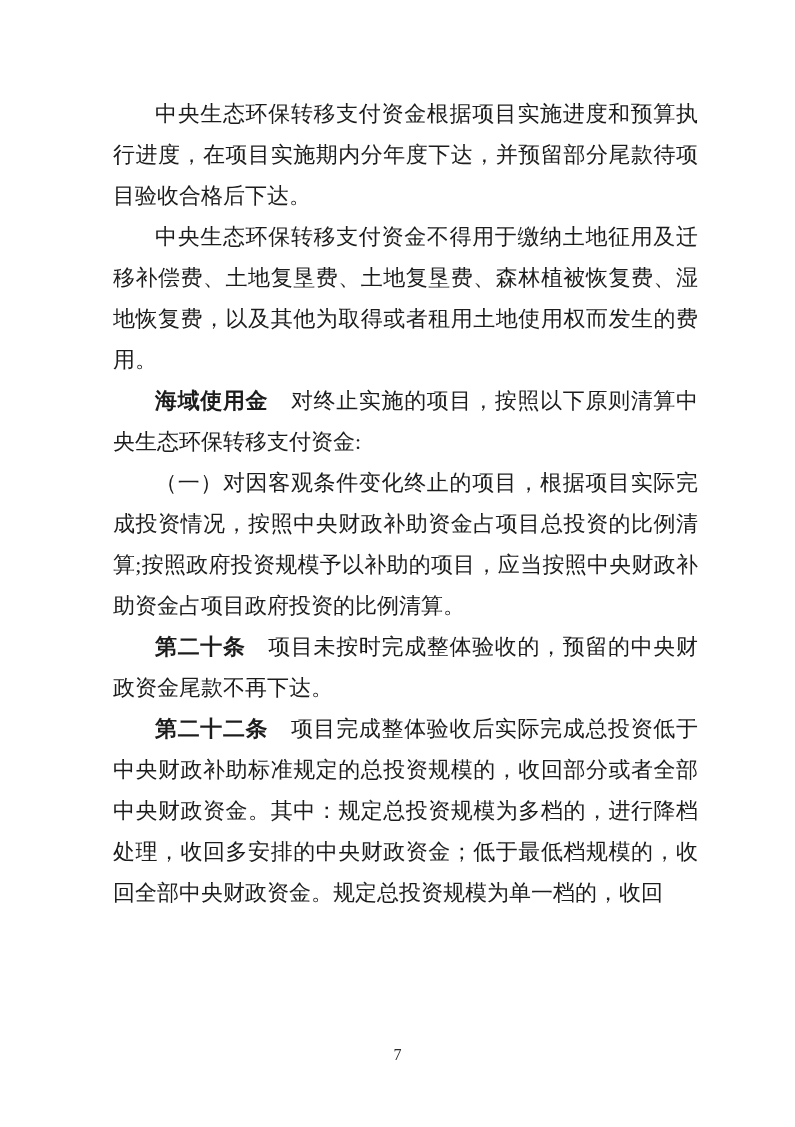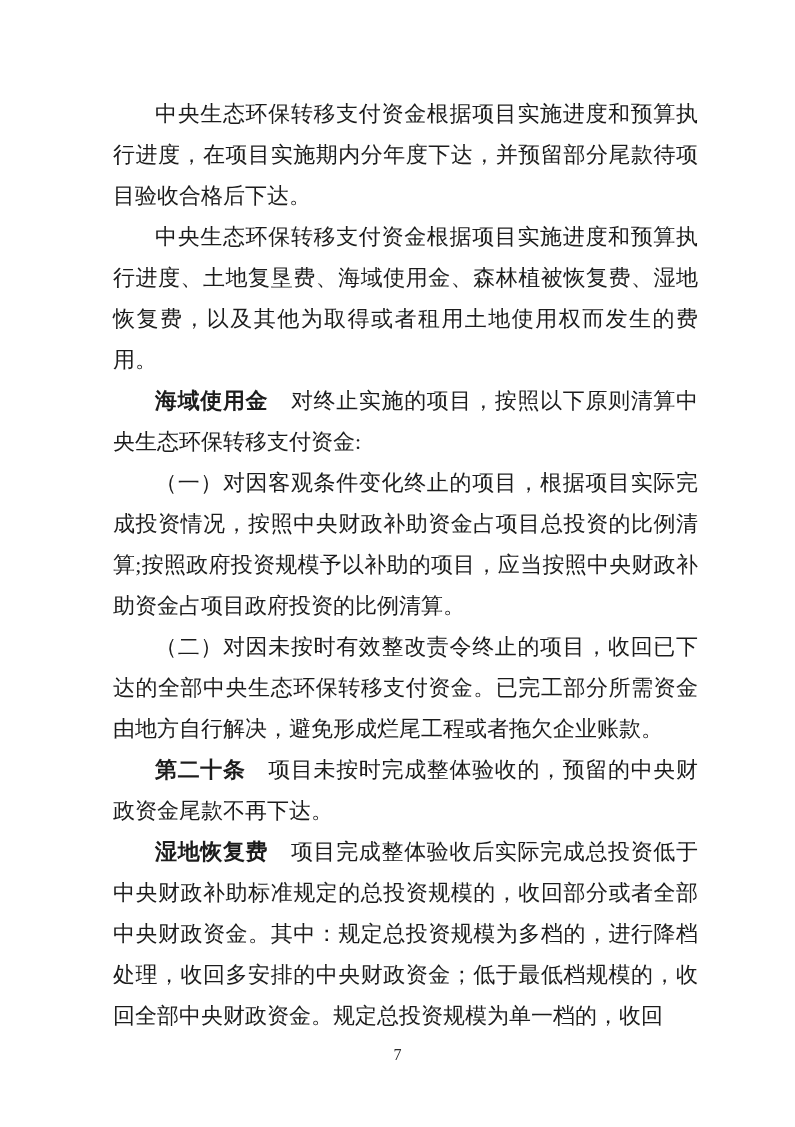--- a/index.html
+++ b/index.html
@@ -49,23 +49,22 @@
     color: #2b2b2b;
     line-height: 22px;
   }
 </style>
 </head>
 <body>
 
 <div class="page">
   <div class="doc-body">
       <p><span class="run">中央生态环保转移支付资金根据项目实施进度和预算执行进度，在项目实施期内分年度下达，并预留部分尾款待项目验收合格后下达。</span></p>
-      <p><span class="run">中央生态环保转移支付资金根据项目实施进度和预算执行进度、土地复垦费、海域使用金、森林植被恢复费、湿地恢复费，以及其他为取得或者租用土地使用权而发生的费用。</span></p>
+      <p><span class="run">中央生态环保转移支付资金不得用于缴纳土地征用及迁移补偿费、土地复垦费、土地复垦费、森林植被恢复费、湿地恢复费，以及其他为取得或者租用土地使用权而发生的费用。</span></p>
       <p><span class="run run-bold">海域使用金</span><span class="run">　对终止实施的项目，按照以下原则清算中央生态环保转移支付资金:</span></p>
       <p><span class="run">（一）对因客观条件变化终止的项目，根据项目实际完成投资情况，按照中央财政补助资金占项目总投资的比例清算;按照政府投资规模予以补助的项目，应当按照中央财政补助资金占项目政府投资的比例清算。</span></p>
-      <p><span class="run">（二）对因未按时有效整改责令终止的项目，收回已下达的全部中央生态环保转移支付资金。已完工部分所需资金由地方自行解决，避免形成烂尾工程或者拖欠企业账款。</span></p>
       <p><span class="run run-bold">第二十条</span><span class="run">　项目未按时完成整体验收的，预留的中央财政资金尾款不再下达。</span></p>
-      <p><span class="run run-bold">湿地恢复费</span><span class="run">　项目完成整体验收后实际完成总投资低于中央财政补助标准规定的总投资规模的，收回部分或者全部中央财政资金。其中：规定总投资规模为多档的，进行降档处理，收回多安排的中央财政资金；低于最低档规模的，收回全部中央财政资金。规定总投资规模为单一档的，收回</span></p>
+      <p><span class="run run-bold">第二十二条</span><span class="run">　项目完成整体验收后实际完成总投资低于中央财政补助标准规定的总投资规模的，收回部分或者全部中央财政资金。其中：规定总投资规模为多档的，进行降档处理，收回多安排的中央财政资金；低于最低档规模的，收回全部中央财政资金。规定总投资规模为单一档的，收回</span></p>
     </div>
   <div class="page-footer">
     <span>7</span>
   </div>
 </div>
 
 </body></html>

